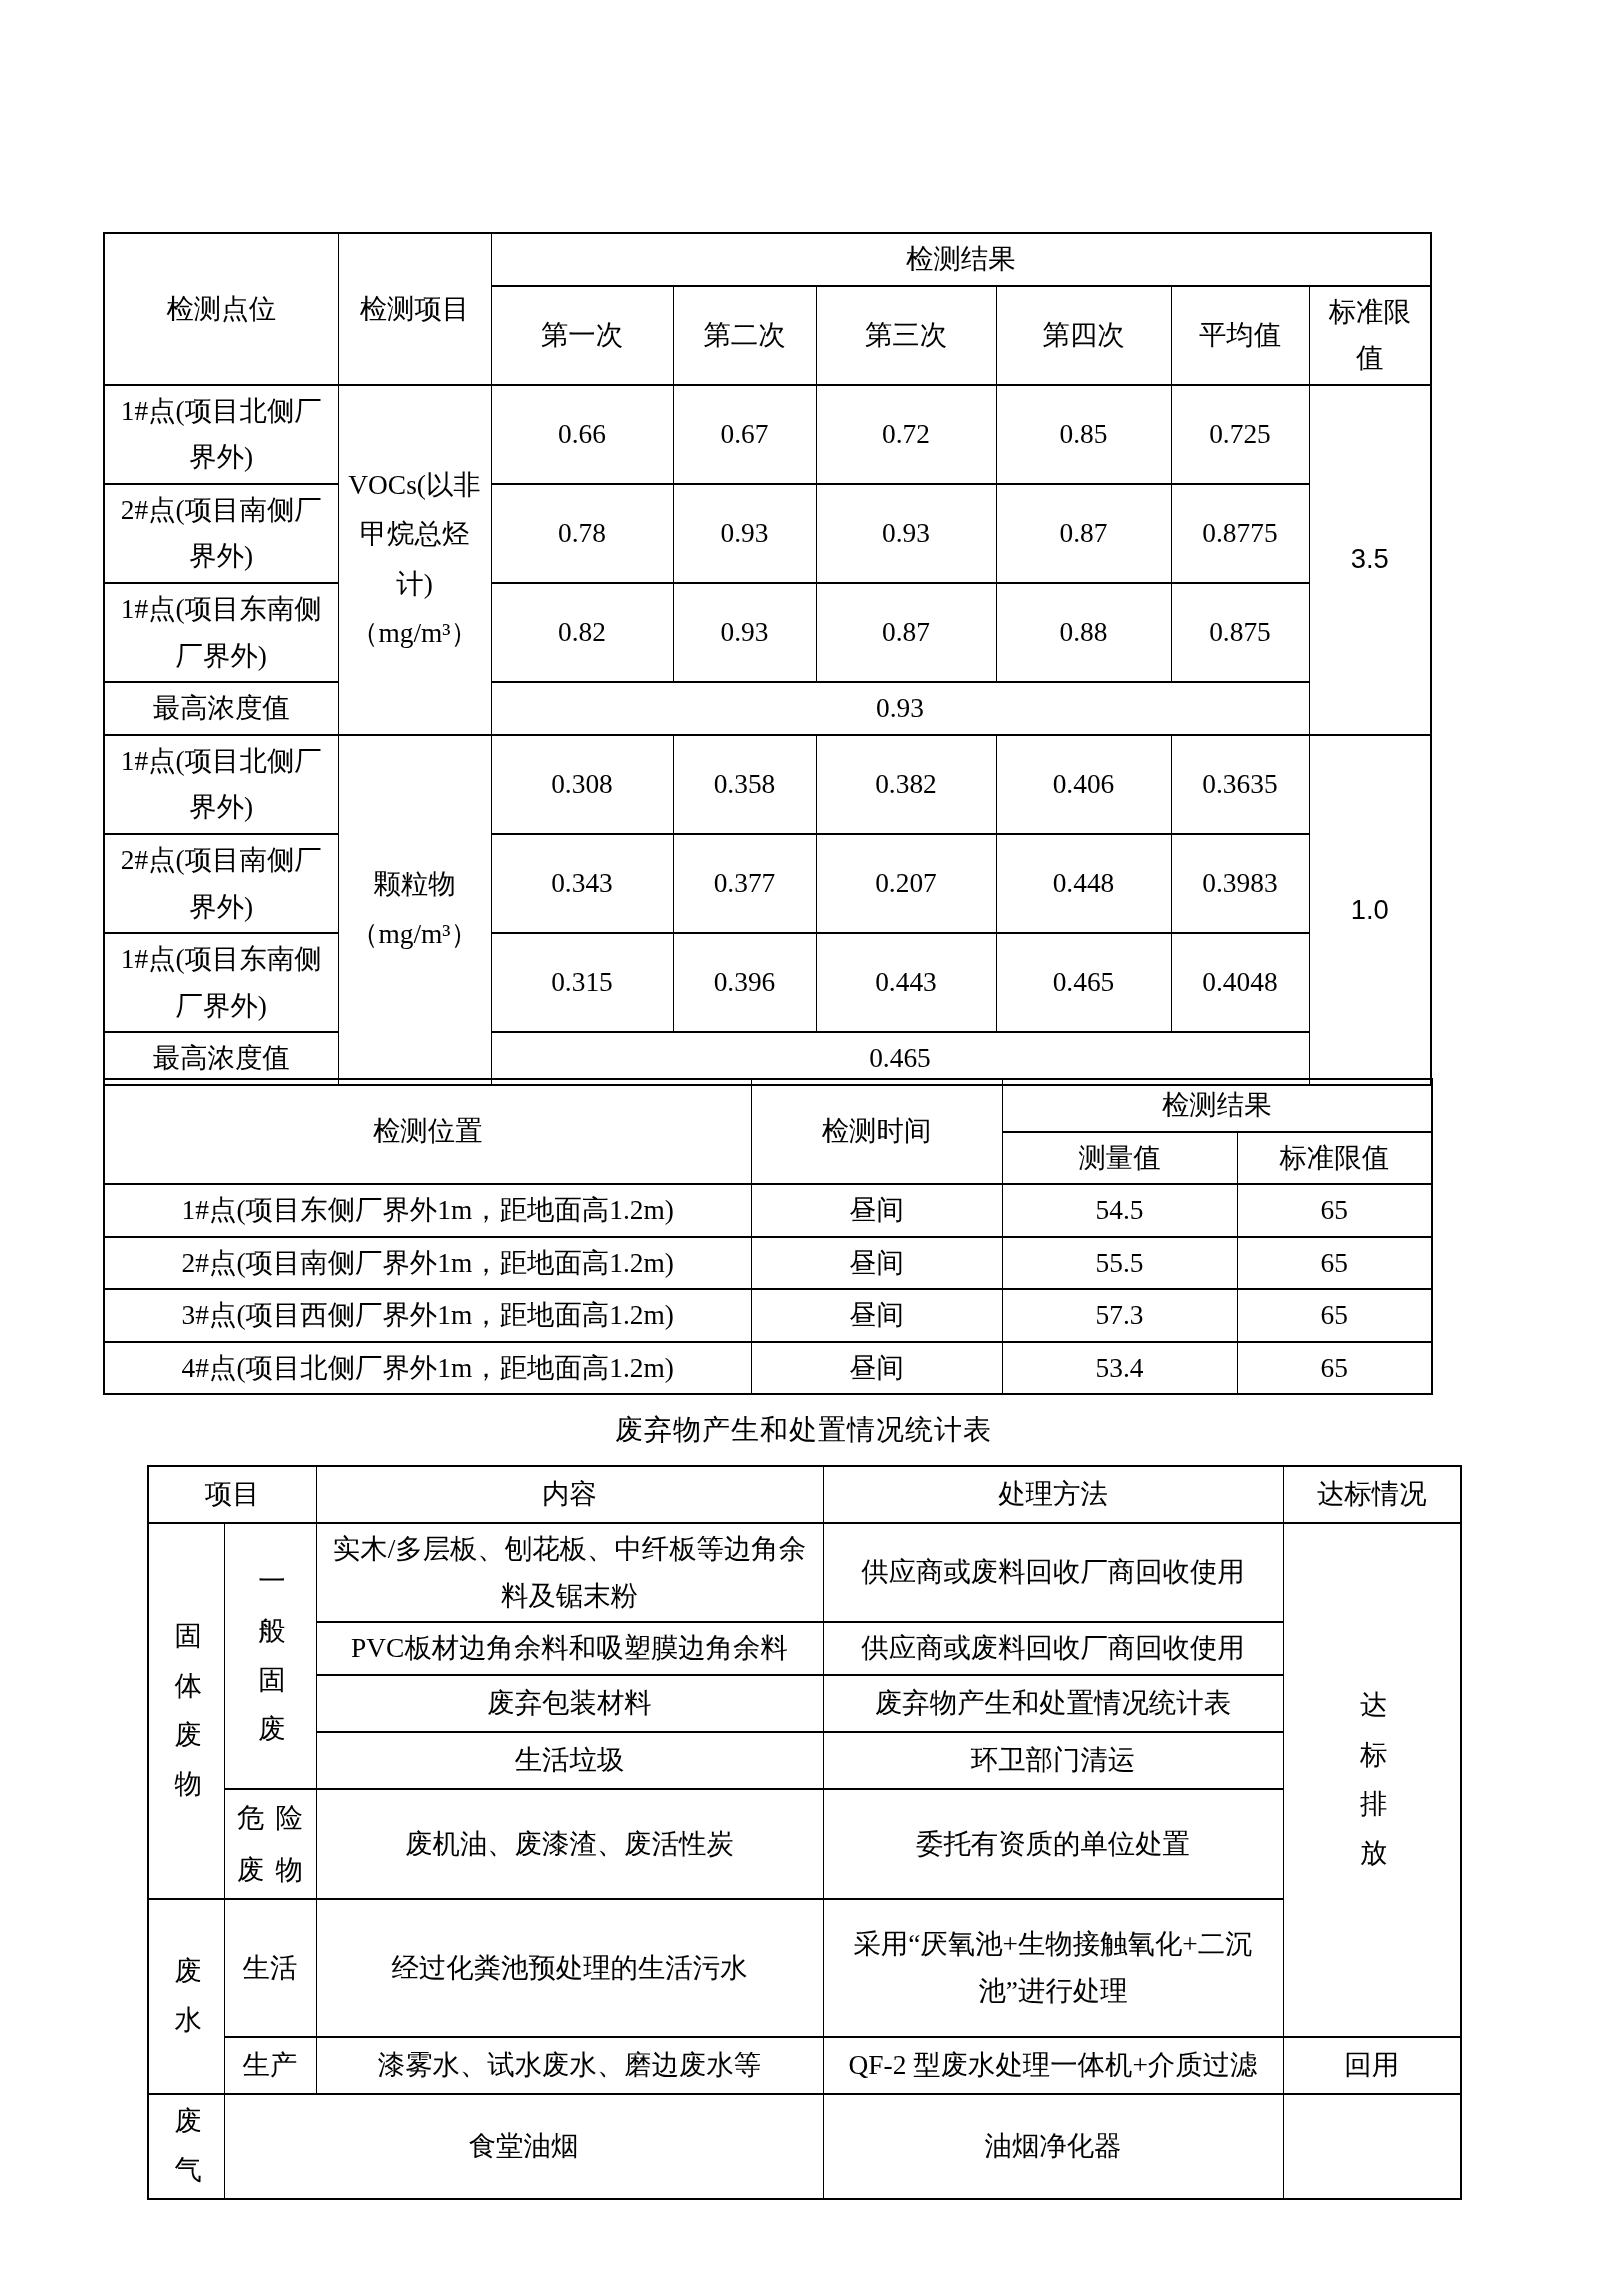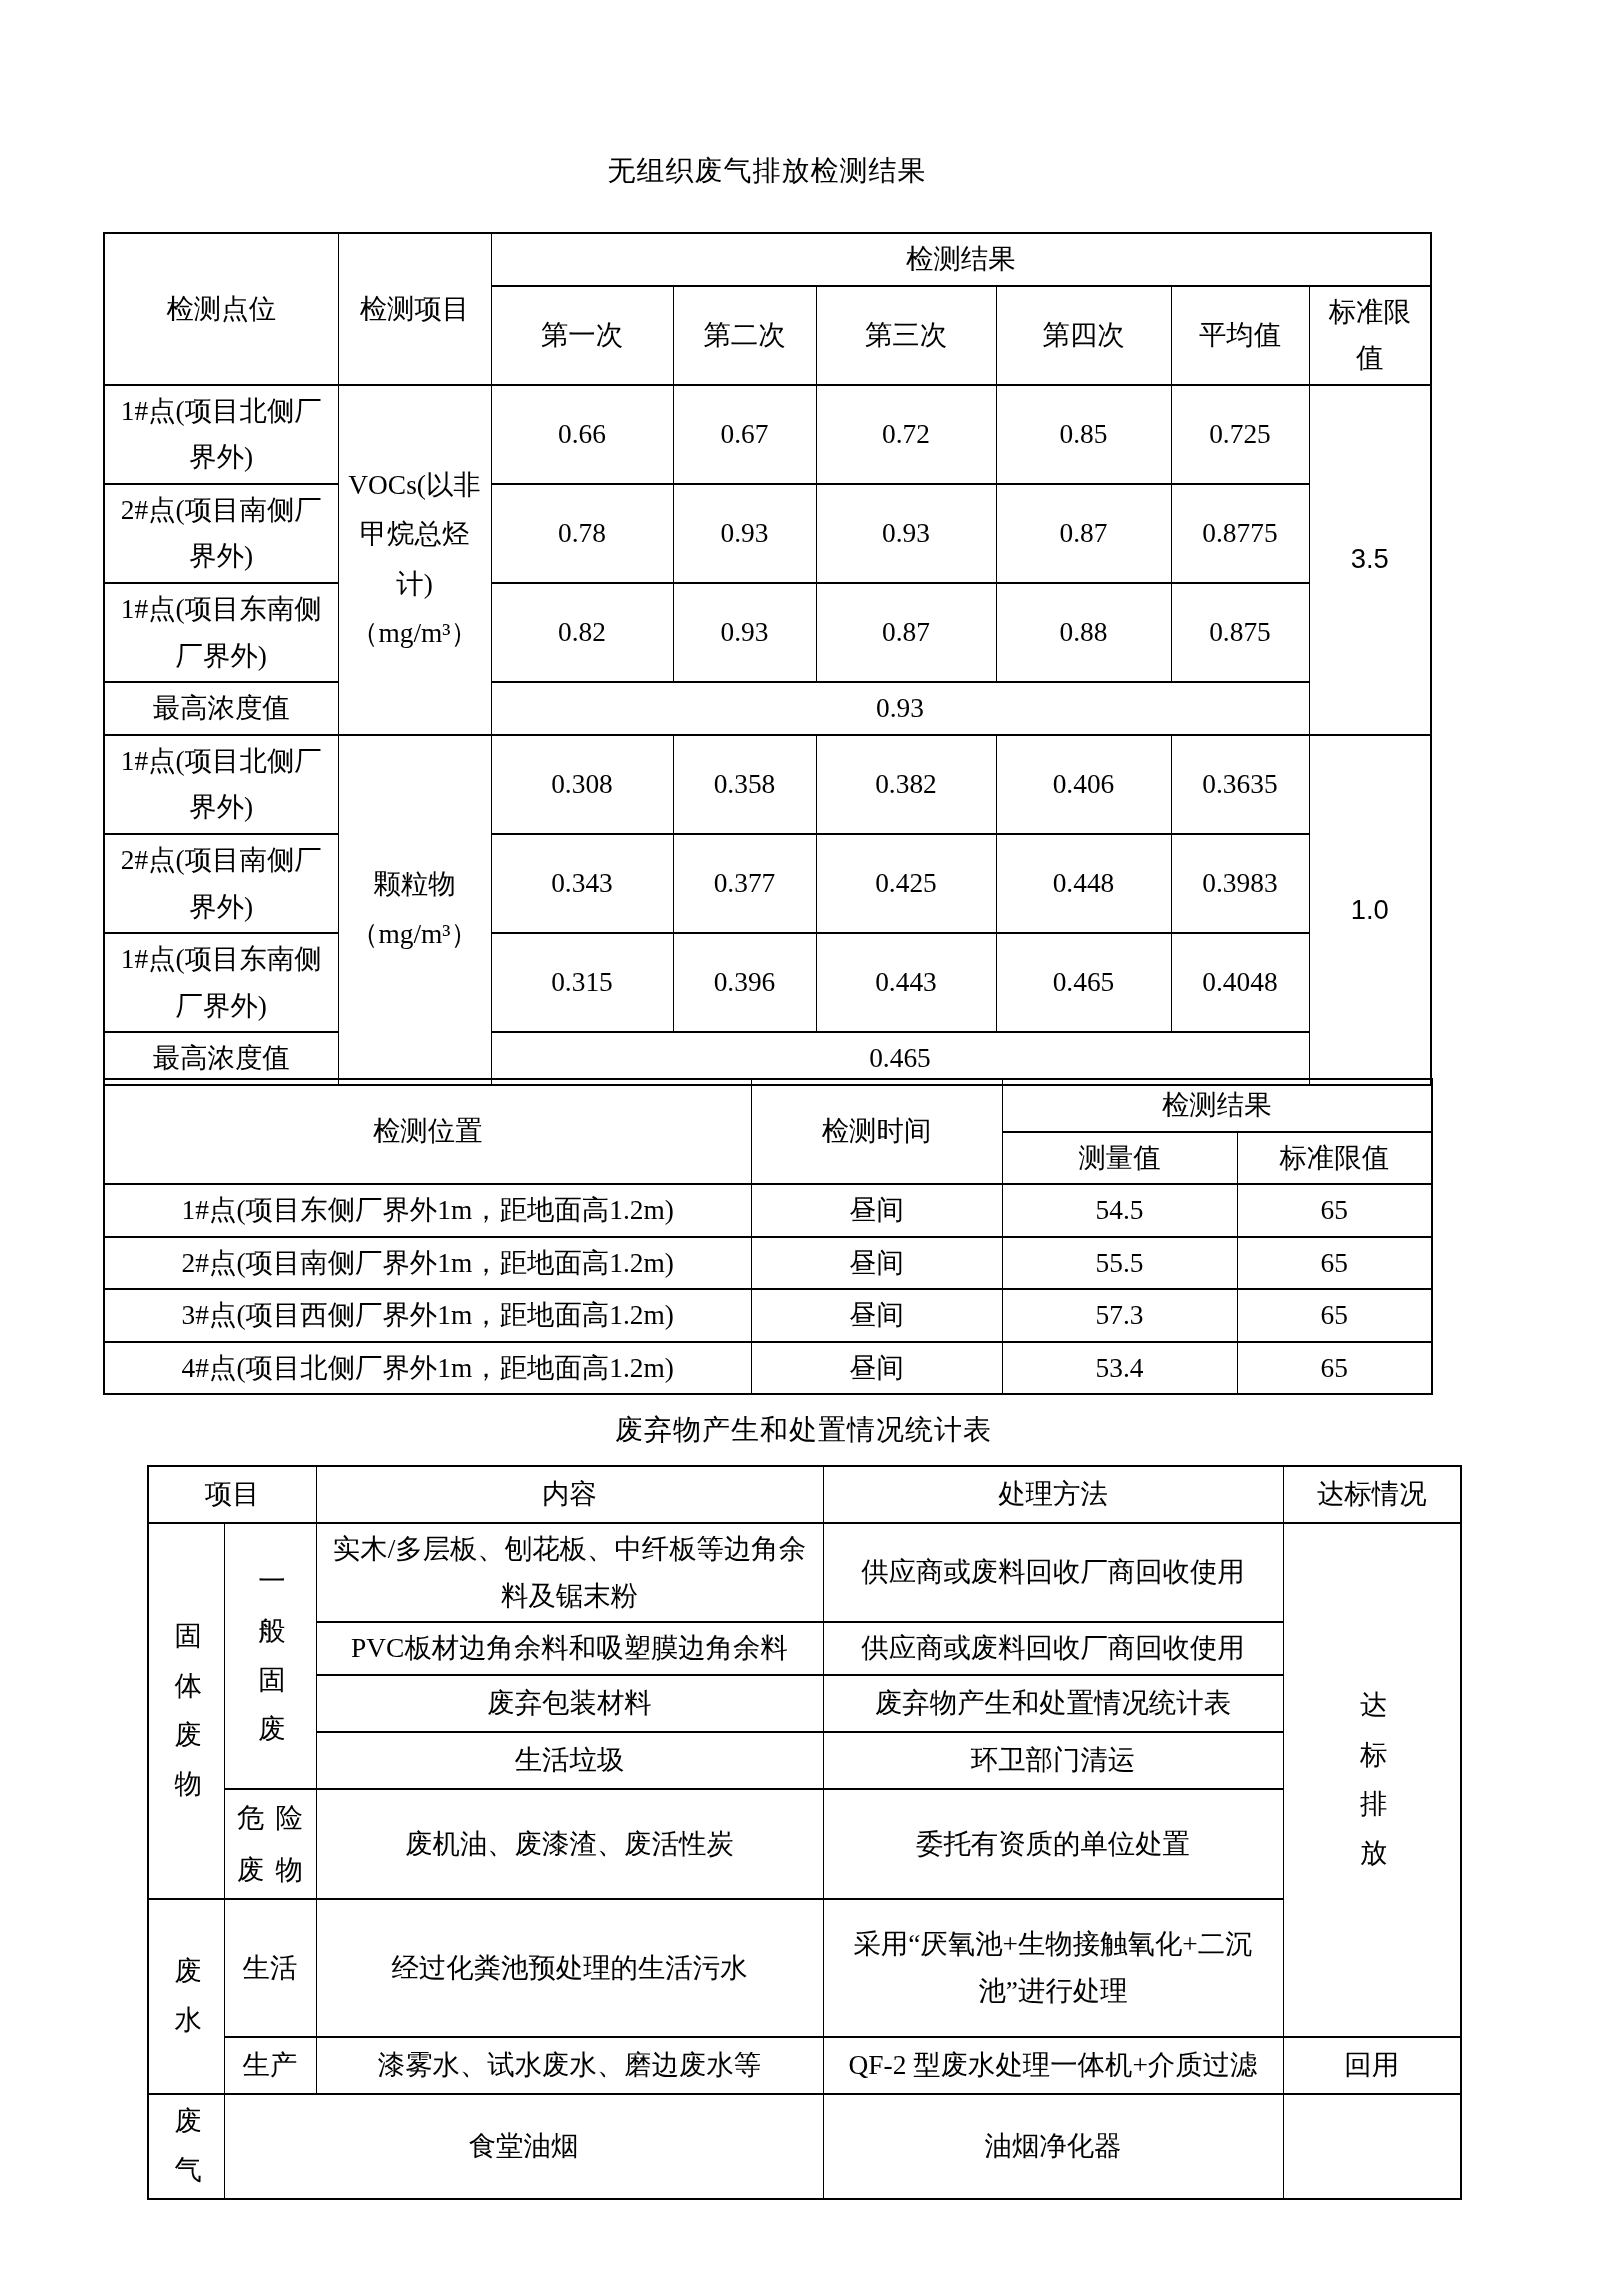--- a/index.html
+++ b/index.html
@@ -29,21 +29,20 @@
     letter-spacing:0.4em; margin-right:-0.4em; line-height:1.9; text-align:center;
   }
   .vtop { vertical-align:top; padding-top:9.8px; }
   .unit-tag { position:absolute; right:33px; top:2px; }
 </style>
 </head>
 <body>
 
 <div class="page">
 
-  <div class="doc-title" style="left:103px; top:149px; width:1328px;">无组织废气排放检测结果</div>
 
   <table class="rpt-table" style="left:103px; top:232px; width:1328px;">
     <colgroup>
       <col style="width:234px">
         <col style="width:153px">
         <col style="width:182px">
         <col style="width:143px">
       <col style="width:180px">
         <col style="width:175px">
         <col style="width:138px">
@@ -106,21 +105,21 @@
       <td>0.358</td>
       <td>0.382</td>
       <td>0.406</td>
       <td>0.3635</td>
       <td rowspan="4" class="sans">1.0</td>
     </tr>
     <tr style="height:95px">
       <td>2#点(项目南侧厂界外)</td>
       <td>0.343</td>
       <td>0.377</td>
-      <td>0.425</td>
+      <td>0.207</td>
       <td>0.448</td>
       <td>0.3983</td>
     </tr>
     <tr style="height:95px">
       <td>1#点(项目东南侧厂界外)</td>
       <td>0.315</td>
       <td>0.396</td>
       <td>0.443</td>
       <td>0.465</td>
       <td>0.4048</td>

